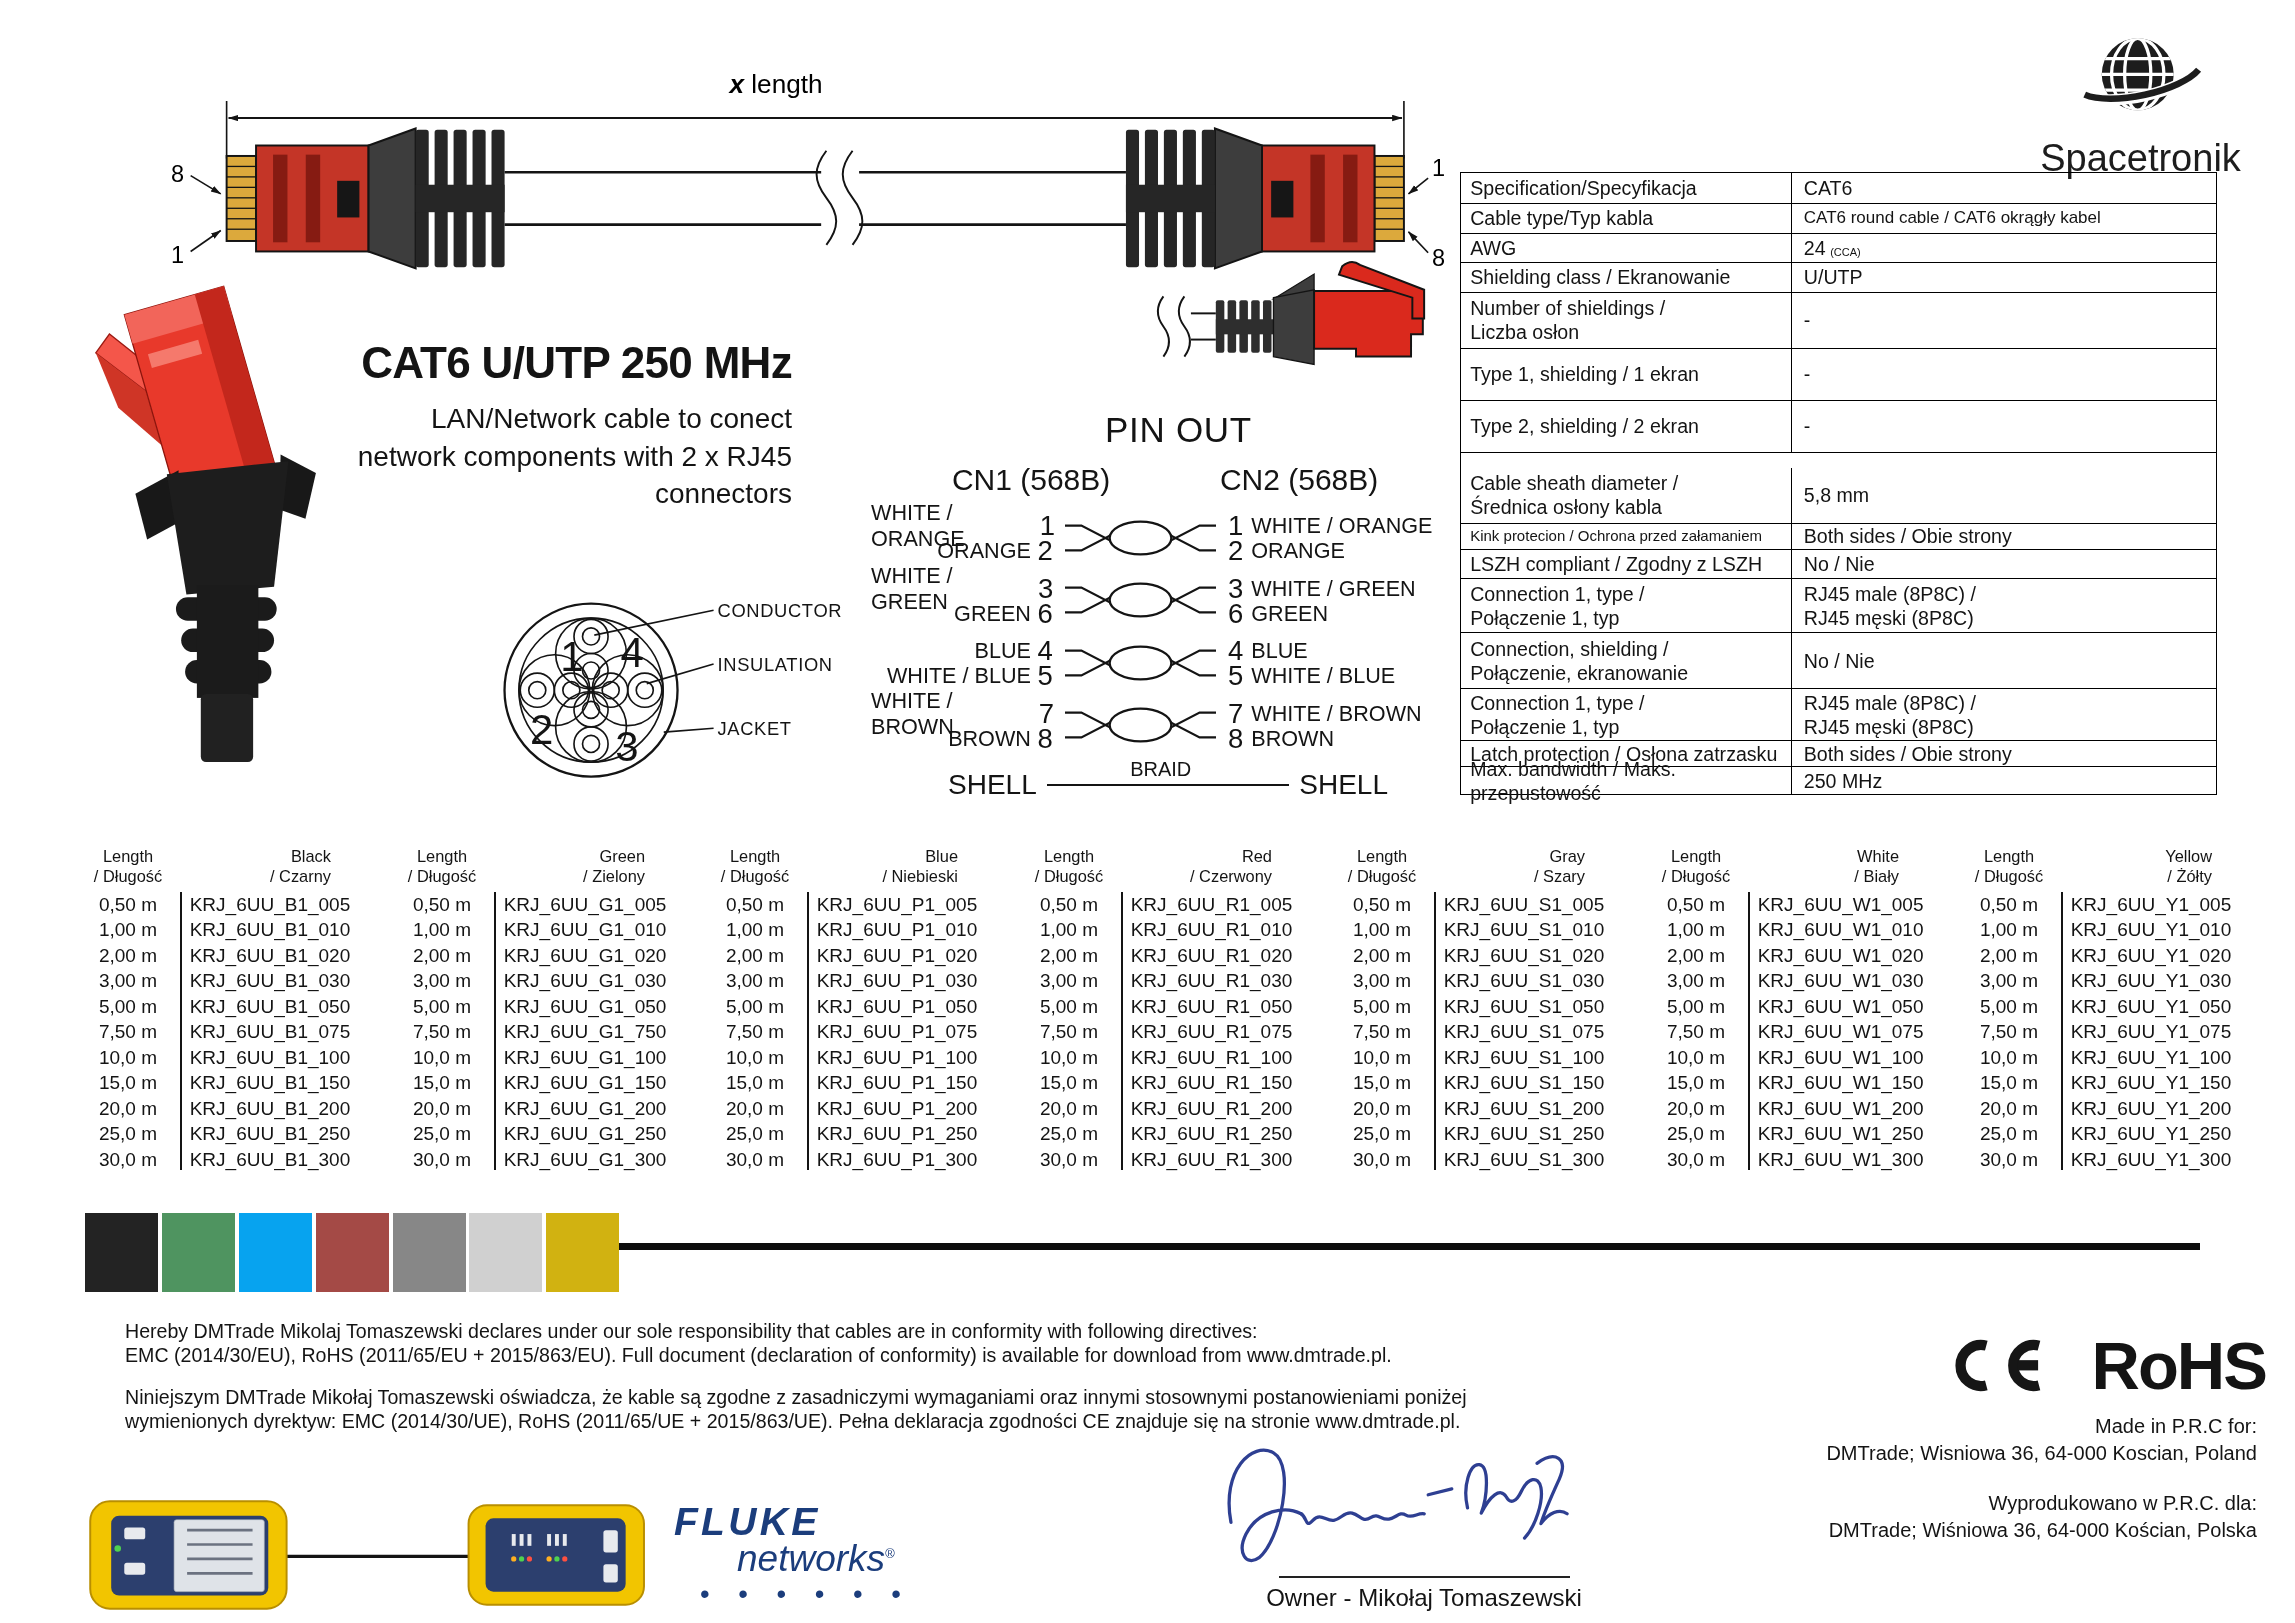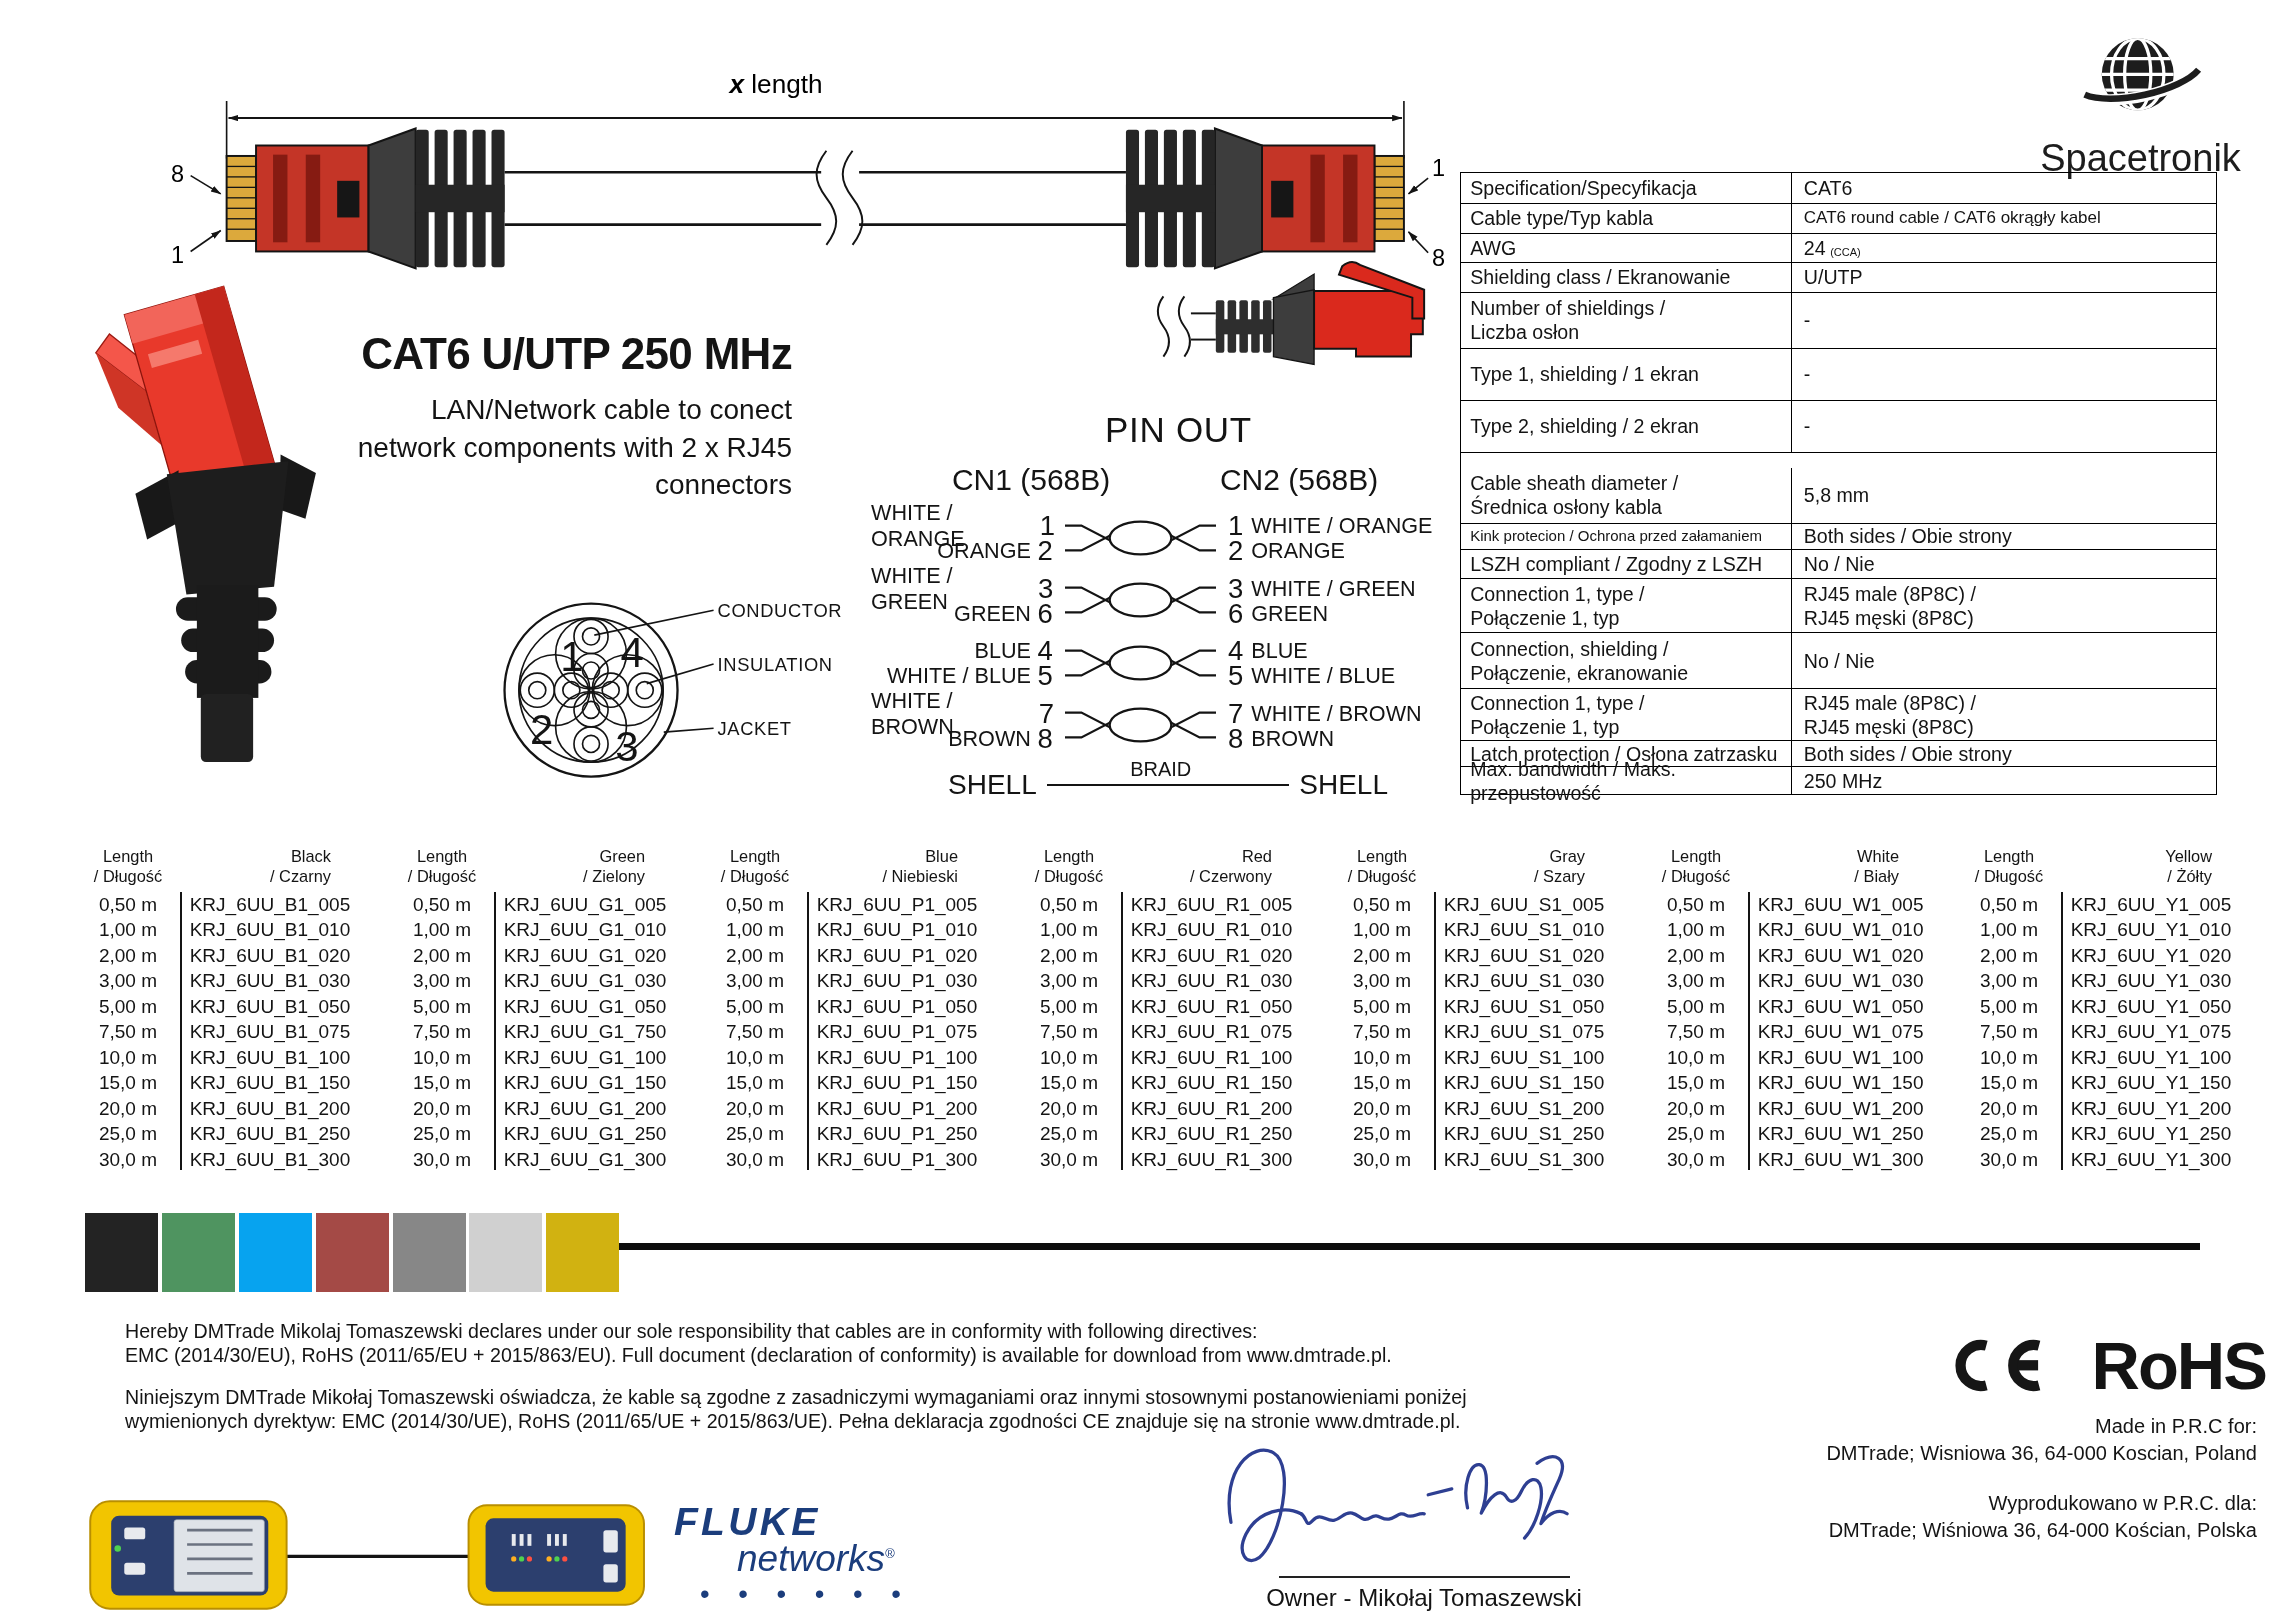--- a/index.html
+++ b/index.html
@@ -8,21 +8,21 @@
   .abs{position:absolute;}
   .pre{white-space:pre-line;}
 
   
   #brand{left:1990px;top:31px;width:301px;display:flex;flex-direction:column;align-items:center;}
   #brand-text{font-size:38px;font-weight:500;color:#1d1d1d;letter-spacing:0px;margin-top:1.3px;}
 
   
   #title-block{left:275px;top:322px;width:517px;text-align:right;}
   #model-mask{font-size:30px;color:#161616;}
-  #page-title{font-size:44px;font-weight:700;margin-top:7px;letter-spacing:-0.7px;}
+  #page-title{font-size:44px;font-weight:700;margin-top:16px;letter-spacing:-0.7px;}
   #page-desc{font-size:28px;line-height:1.35;margin-top:11.8px;}
 
   
   #pinout{left:871px;top:410px;width:615px;}
   #pinout-title{font-size:35px;text-align:center;letter-spacing:0.7px;}
   #pinout-heads{display:flex;margin-top:13px;}
   #pinout-heads .cnh{font-size:30px;text-align:center;}
   #cn1-head{width:281px;margin-left:19.6px;}
   #cn2-head{width:255px;}
   #pinout-pairs{margin-top:15.7px;}

